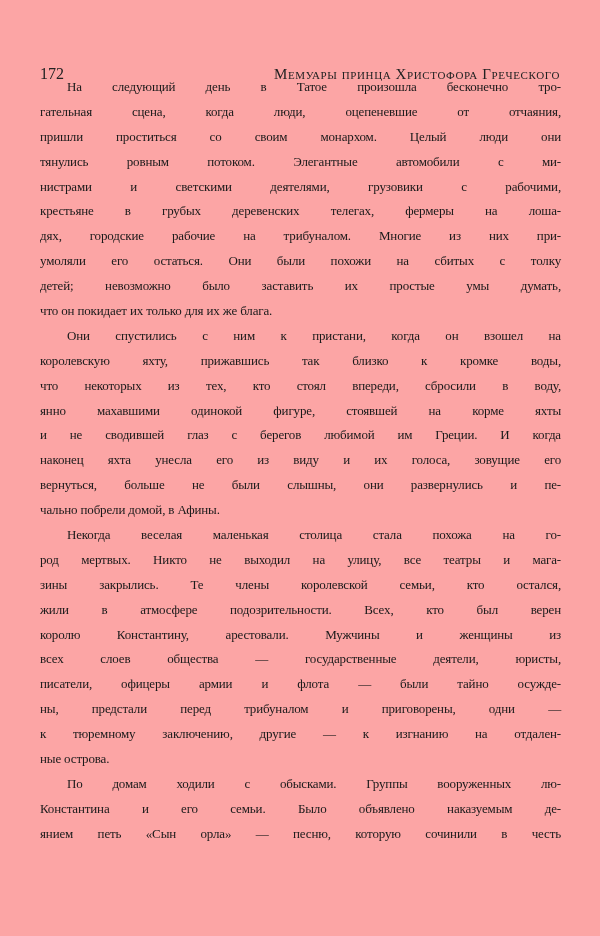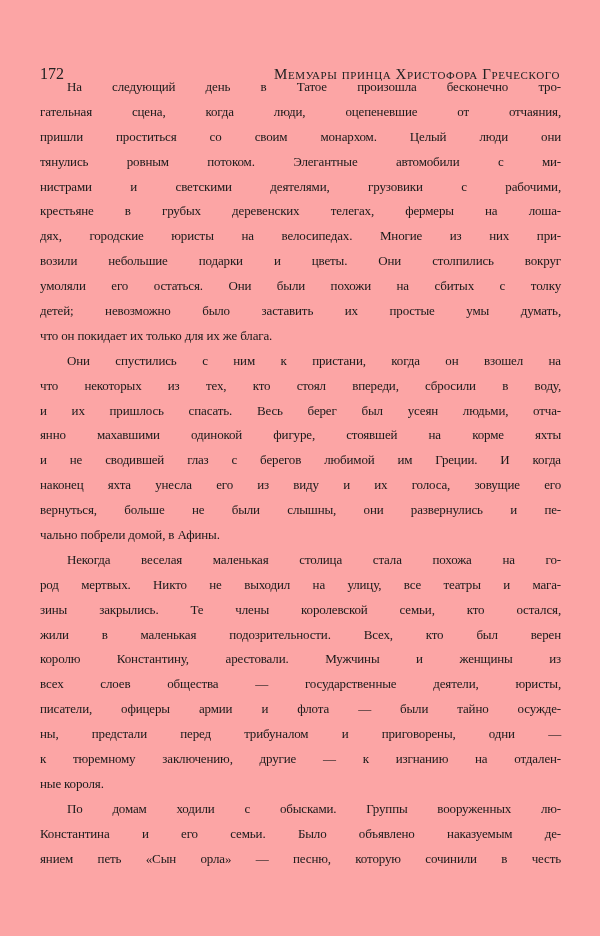--- a/index.html
+++ b/index.html
@@ -40,49 +40,48 @@
 
   <div class="body-text">
 
     <div>
       <span class="line indent">На следующий день в Татое произошла бесконечно тро-</span>
       <span class="line">гательная сцена, когда люди, оцепеневшие от отчаяния,</span>
       <span class="line">пришли проститься со своим монархом. Целый люди они</span>
       <span class="line">тянулись ровным потоком. Элегантные автомобили с ми-</span>
       <span class="line">нистрами и светскими деятелями, грузовики с рабочими,</span>
       <span class="line">крестьяне в грубых деревенских телегах, фермеры на лоша-</span>
-      <span class="line">дях, городские юристы на велосипедах. Многие из них при-</span>
-      <span class="line">возили небольшие подарки и цветы. Они столпились вокруг</span>
+      <span class="line">дях, городские рабочие на трибуналом. Многие из них при-</span>
       <span class="line">умоляли его остаться. Они были похожи на сбитых с толку</span>
       <span class="line">детей; невозможно было заставить их простые умы думать,</span>
       <span class="line last">что он покидает их только для их же блага.</span>
     </div>
 
     <div>
       <span class="line indent">Они спустились с ним к пристани, когда он взошел на</span>
+      <span class="line">королевскую яхту, прижавшись так близко к кромке воды,</span>
       <span class="line">что некоторых из тех, кто стоял впереди, сбросили в воду,</span>
-      <span class="line">и их пришлось спасать. Весь берег был усеян людьми, отча-</span>
       <span class="line">янно махавшими одинокой фигуре, стоявшей на корме яхты</span>
       <span class="line">и не сводившей глаз с берегов любимой им Греции. И когда</span>
       <span class="line">наконец яхта унесла его из виду и их голоса, зовущие его</span>
       <span class="line">вернуться, больше не были слышны, они развернулись и пе-</span>
       <span class="line last">чально побрели домой, в Афины.</span>
     </div>
 
     <div>
       <span class="line indent">Некогда веселая маленькая столица стала похожа на го-</span>
       <span class="line">род мертвых. Никто не выходил на улицу, все театры и мага-</span>
       <span class="line">зины закрылись. Те члены королевской семьи, кто остался,</span>
-      <span class="line">жили в маленькая подозрительности. Всех, кто был верен</span>
+      <span class="line">жили в атмосфере подозрительности. Всех, кто был верен</span>
       <span class="line">королю Константину, арестовали. Мужчины и женщины из</span>
       <span class="line">всех слоев общества — государственные деятели, юристы,</span>
       <span class="line">писатели, офицеры армии и флота — были тайно осужде-</span>
       <span class="line">ны, предстали перед трибуналом и приговорены, одни —</span>
       <span class="line">к тюремному заключению, другие — к изгнанию на отдален-</span>
-      <span class="line last">ные короля.</span>
+      <span class="line last">ные острова.</span>
     </div>
 
     <div>
       <span class="line indent">По домам ходили с обысками. Группы вооруженных лю-</span>
       <span class="line">Константина и его семьи. Было объявлено наказуемым де-</span>
       <span class="line">янием петь «Сын орла» — песню, которую сочинили в честь</span>
 
     </div>
   </div>
 </div>

